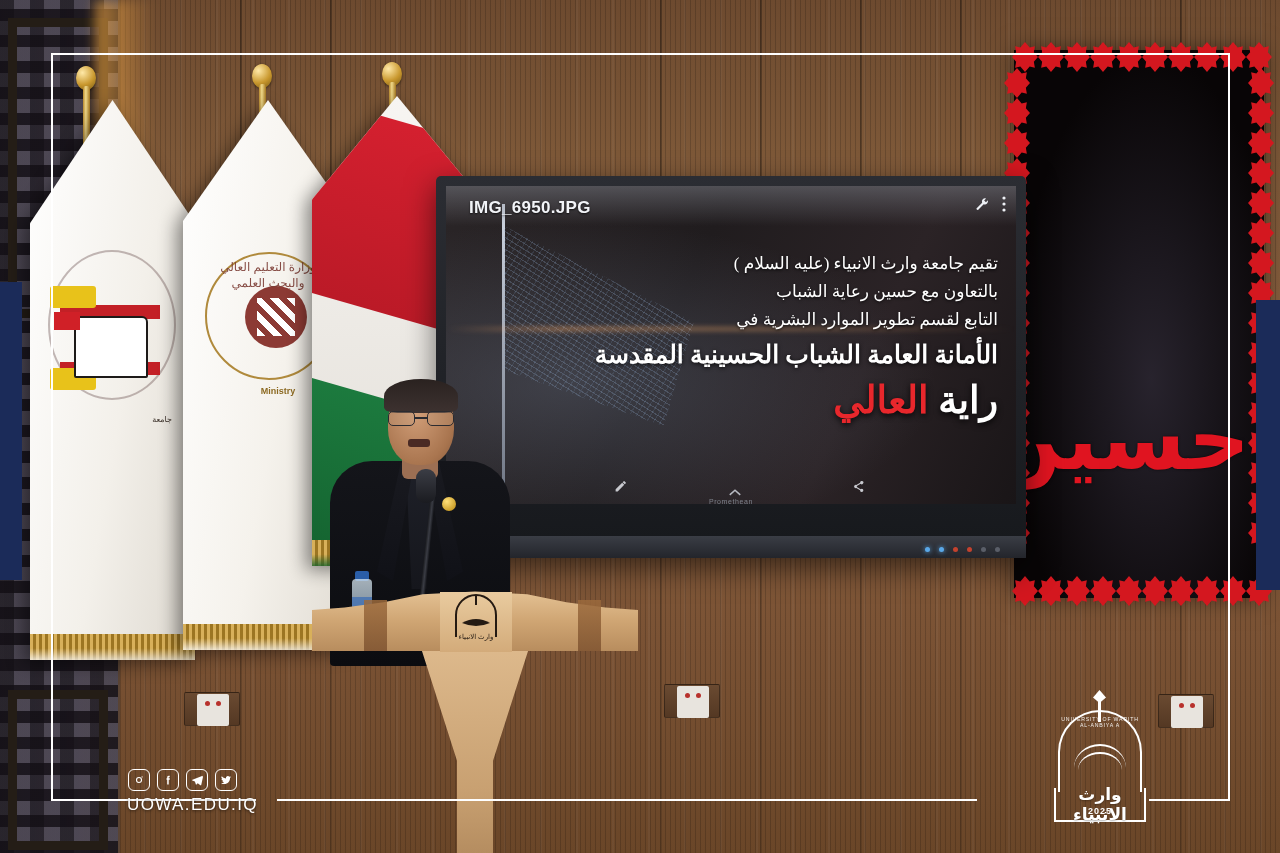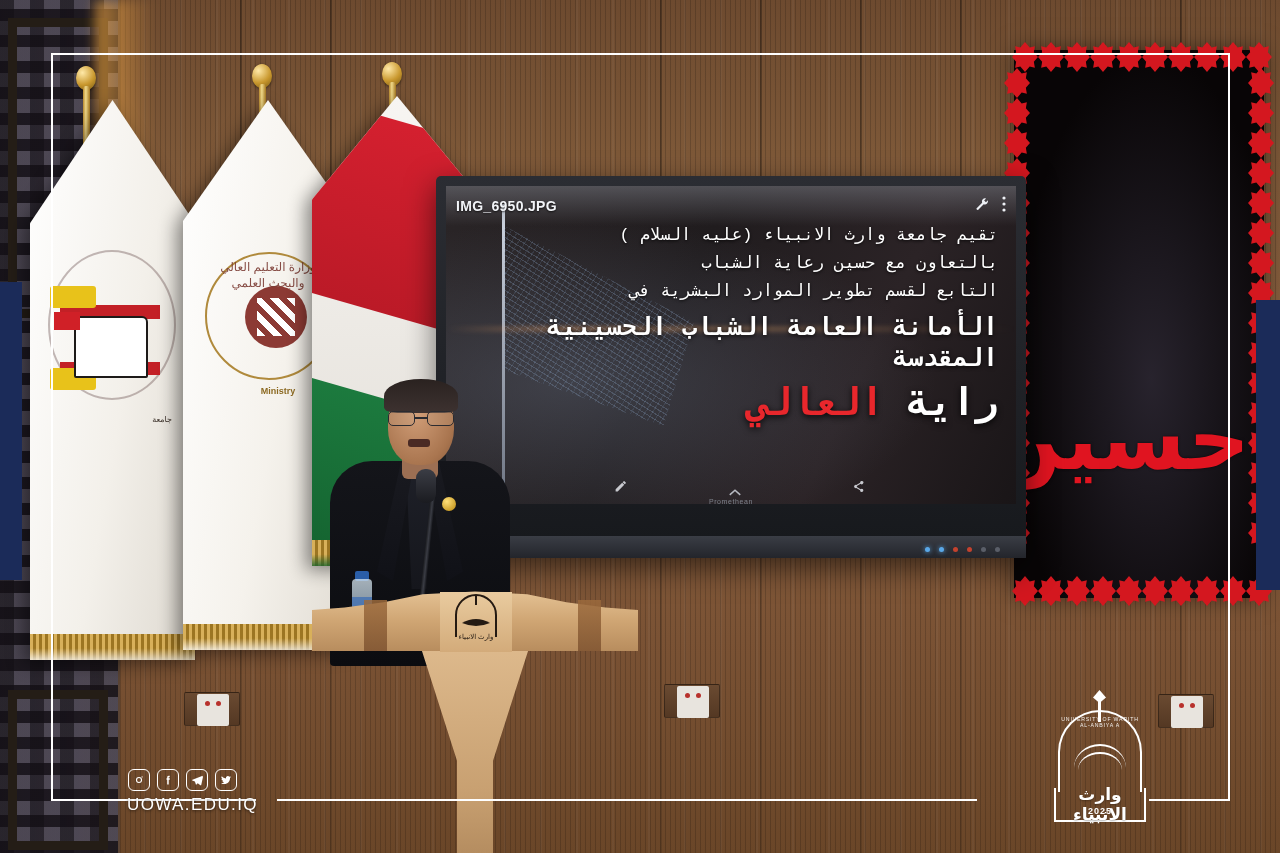--- a/index.html
+++ b/index.html
@@ -154,30 +154,30 @@
     position:absolute; left:58px; top:40px; width:190px; height:200px;
     background:
       repeating-linear-gradient(32deg, rgba(150,175,210,.28) 0 1px, rgba(0,0,0,0) 1px 5px),
       repeating-linear-gradient(-58deg, rgba(120,145,180,.2) 0 1px, rgba(0,0,0,0) 1px 6px);
     clip-path:polygon(0% 0%, 100% 48%, 84% 100%, 0% 72%);
     opacity:.9;
   }
   .tv-topbar { position:absolute; left:0; right:0; top:0; height:40px;
     background:linear-gradient(180deg, rgba(120,122,130,.55), rgba(90,92,100,0)); }
   .tv-filename {
-    position:absolute; left:10px; top:12px;
-    color:#f2f4f8; font-size:14px; font-weight:bold;
+    position:absolute; left:23px; top:12px;
+    color:#f2f4f8; font-size:17px; font-weight:bold;
     letter-spacing:.3px;
     text-shadow:0 1px 2px rgba(0,0,0,.7);
   }
   .tv-topicons { position:absolute; right:10px; top:10px; display:flex; gap:12px; align-items:center; }
   .tv-arabic-block {
-    position:absolute; right:18px; top:36px;
+    position:absolute; right:18px; top:64px;
     text-align:right; direction:rtl;
-    color:#fff; font-family:Liberation Mono, monospace;
+    color:#fff; font-family:Liberation Serif, serif;
   }
   .ar-line { font-size:17px; line-height:1.65; text-shadow:0 1px 3px rgba(0,0,0,.8); font-weight:500;}
   .ar-calligraphy {
     font-size:25px; margin-top:6px; font-weight:bold;
     letter-spacing:-1px; text-shadow:0 1px 4px rgba(0,0,0,.8);
   }
   .ar-big {
     font-size:38px; font-weight:bold; line-height:1.12; margin-top:10px;
     text-shadow:0 2px 6px rgba(0,0,0,.85);
   }

